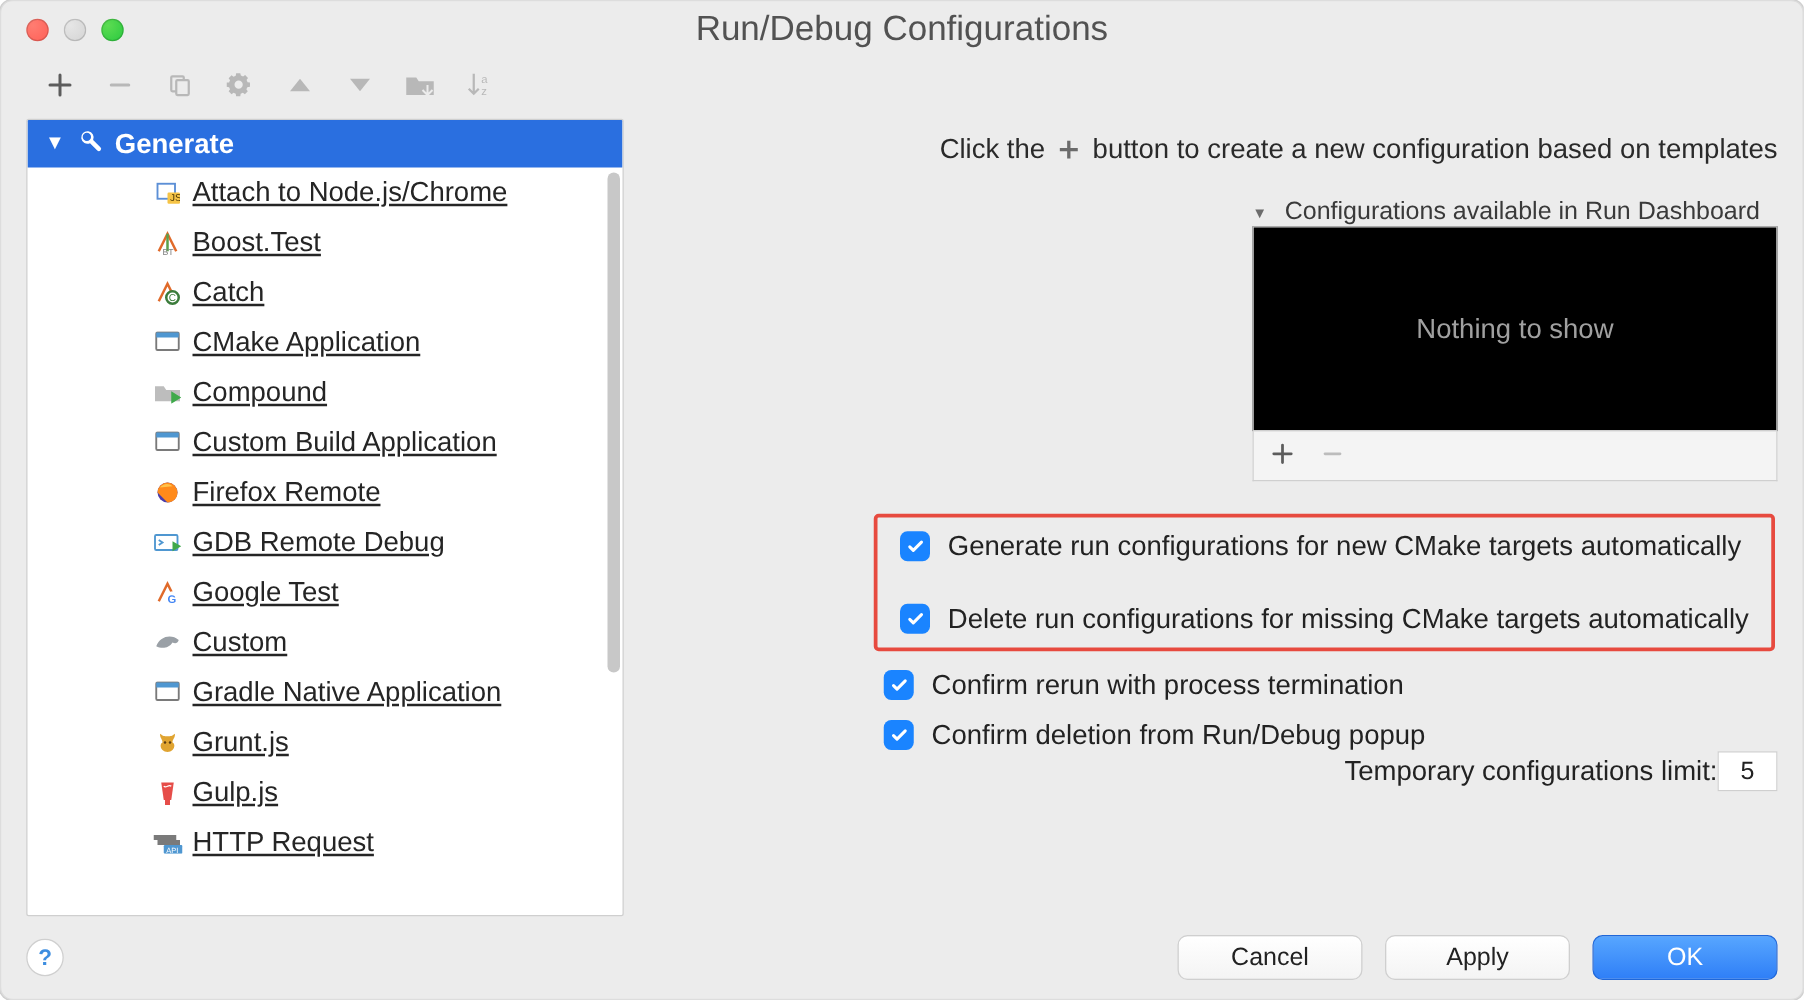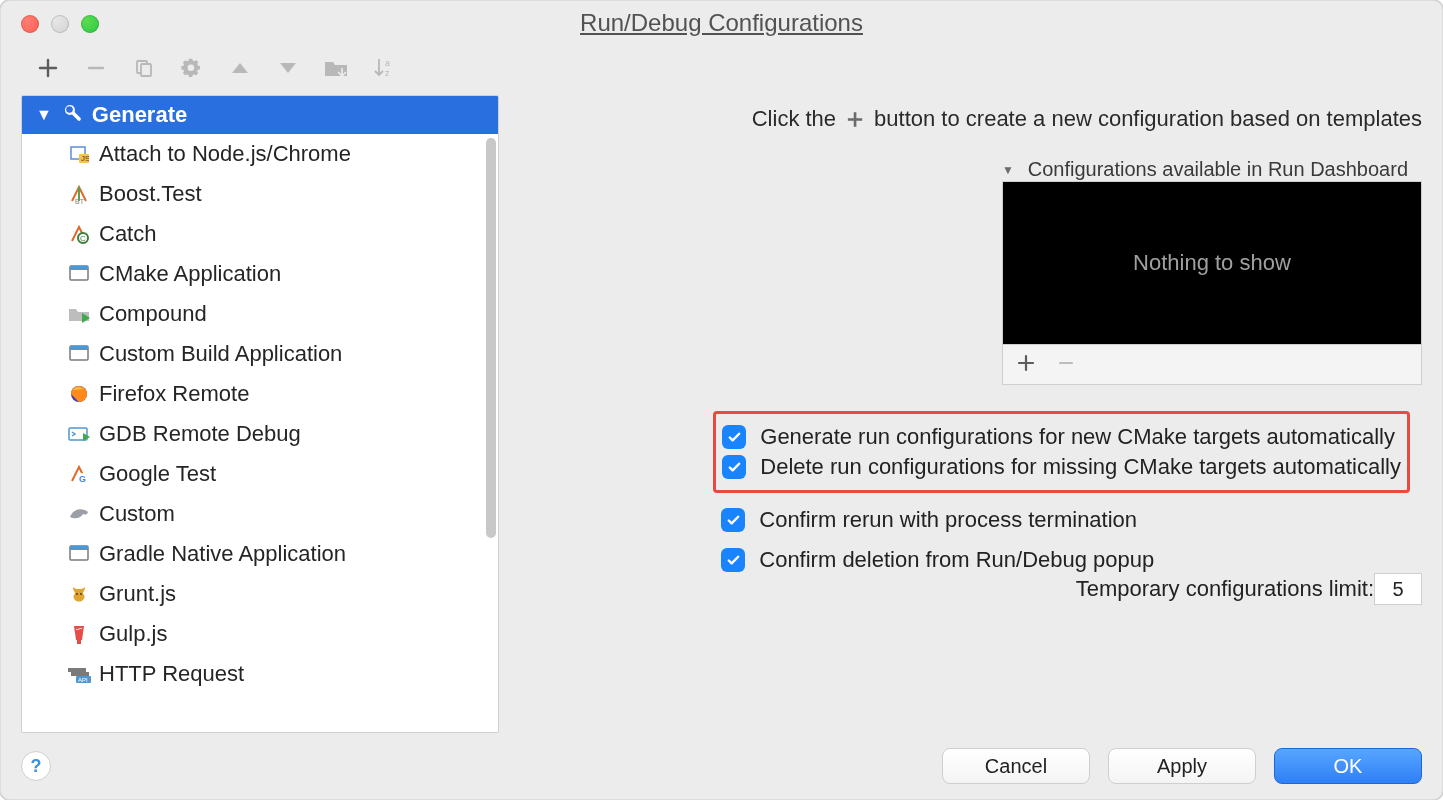--- a/index.html
+++ b/index.html
@@ -42,23 +42,22 @@
   }
   .traffic-light {
     width: 18px; height: 18px;
     border-radius: 50%;
   }
   .tl-close { background: radial-gradient(circle at 30% 30%, #ff7d72, #ff5f56); box-shadow: inset 0 0 0 1px rgba(0,0,0,0.15); }
   .tl-min   { background: radial-gradient(circle at 30% 30%, #e6e6e6, #d3d3d3); box-shadow: inset 0 0 0 1px rgba(0,0,0,0.15); }
   .tl-max   { background: radial-gradient(circle at 30% 30%, #5ddc52, #28c93f); box-shadow: inset 0 0 0 1px rgba(0,0,0,0.15); }
   .title {
     margin: 16px auto;
-    font-size: 24px;
+    font-size: 28px;
     color: #525252;
-    text-decoration: underline;
   }
   .toolbar {
     height: 46px;
     display: flex;
     align-items: center;
     gap: 22px;
     padding: 0 34px;
     flex-shrink: 0;
   }
   .tb-btn {
@@ -97,24 +96,25 @@
     gap: 10px;
     font-weight: 700;
     font-size: 22px;
   }
   .tree-header .arrow { font-size: 16px; }
   .tree-header .wrench { color: #d9e6ff; }
   .tree-item {
     height: 40px;
     display: flex;
     align-items: center;
-    padding-left: 45px;
+    padding-left: 100px;
     gap: 8px;
     font-size: 22px;
     color: #252525;
+    text-decoration: underline;
   }
   .tree-item .ic {
     width: 24px; height: 24px;
     display: inline-flex;
     align-items: center;
     justify-content: center;
     font-size: 12px;
     flex-shrink: 0;
   }
   .right-pane {
@@ -197,26 +197,26 @@
     background: #1a84ff;
     display: inline-flex;
     align-items: center;
     justify-content: center;
     flex-shrink: 0;
   }
   .chk svg { width: 15px; height: 15px; }
   .highlight-box {
     border: 3px solid #e74a3f;
     border-radius: 4px;
-    padding: 10px 6px;
+    padding: 10px 18px;
     margin-left: -8px;
-    margin-right: 12px;
+    margin-right: 2px;
     display: flex;
     flex-direction: column;
-    gap: 4px;
+    gap: 32px;
   }
   .limit-row {
     display: flex;
     align-items: center;
     font-size: 22px;
   }
   .limit-input {
     width: 48px;
     height: 32px;
     border: 1px solid #cfcfcf;

